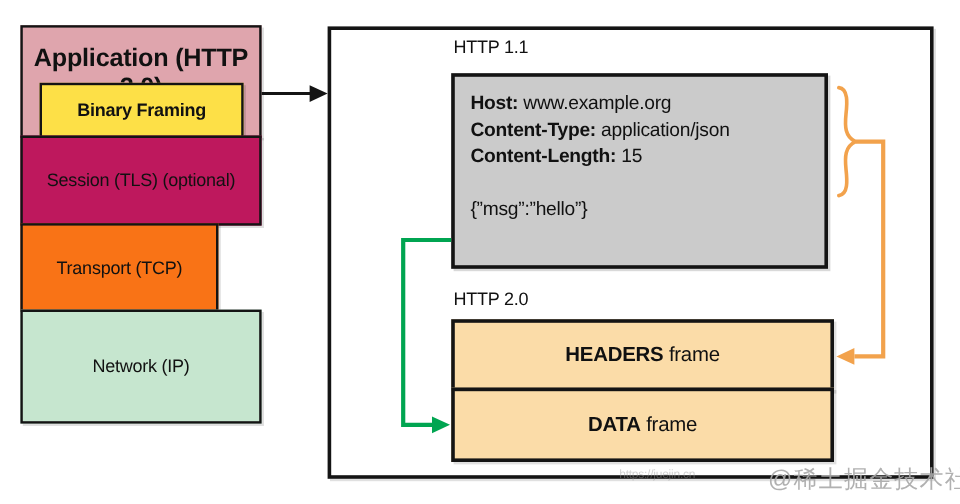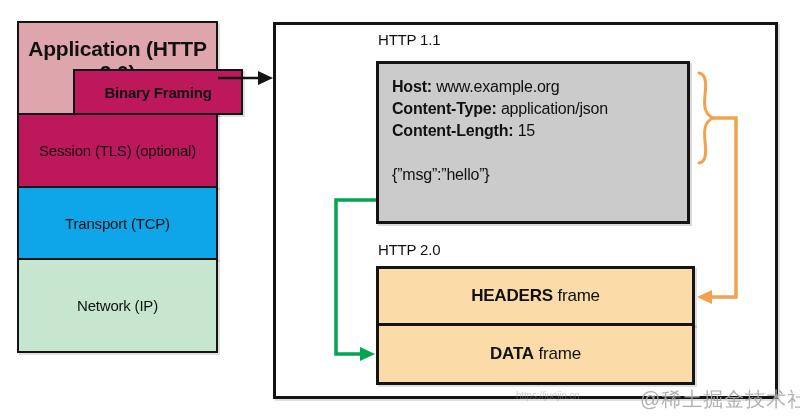--- a/index.html
+++ b/index.html
@@ -34,27 +34,27 @@
   .wm-site { font-size:20px; color:#a9a9a9; opacity:0.9; white-space:nowrap; letter-spacing:1px; }
 </style>
 </head>
 <body>
 
 <div id="canvas">
 
   <div class="abs layer" style="left: 17px; top: 21px; width: 201px; height: 94px; background: rgb(223, 165, 173);">
     <span class="bold stack-label-top" style="font-size:21px;">Application (HTTP 2.0)</span>
   </div>
-  <div class="abs layer" style="left: 33px; top: 69px; width: 170px; height: 46px; background: #be185d; margin-left: 40px;">
+  <div class="abs layer" style="left: 33px; top: 69px; width: 170px; height: 46px; background: #fde047;">
     <span class="bold">Binary Framing</span>
   </div>
   <div class="abs layer" style="left: 17px; top: 113px; width: 201px; height: 75px; background: #be185d;">
     <span>Session (TLS) (optional)</span>
   </div>
-  <div class="abs layer" style="left: 17px; top: 186px; width: 201px; height: 74px; background: #0ea5e9;">
+  <div class="abs layer" style="left: 17px; top: 186px; width: 165px; height: 74px; background: #f97316;">
     <span>Transport (TCP)</span>
   </div>
   <div class="abs layer" style="left: 17px; top: 258px; width: 201px; height: 95px; background: rgb(198, 230, 207);">
     <span>Network (IP)</span>
   </div>
 
   <div class="abs panel" style="left:273px; top:22px; width:505px; height:377px;"></div>
 
   <div class="abs section-label" style="left:378px; top:31px;">HTTP 1.1</div>
 

